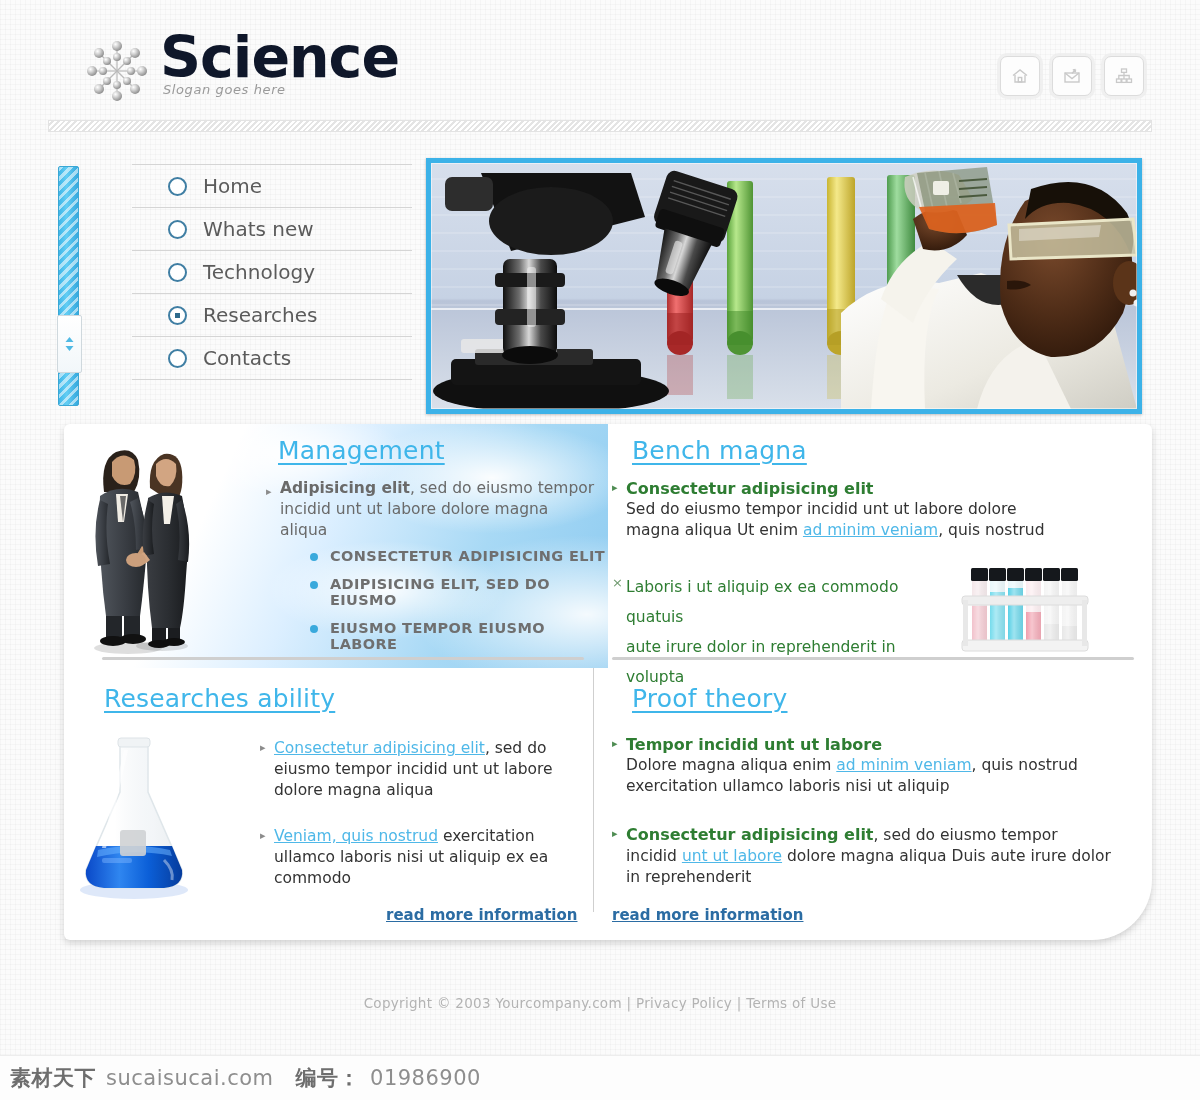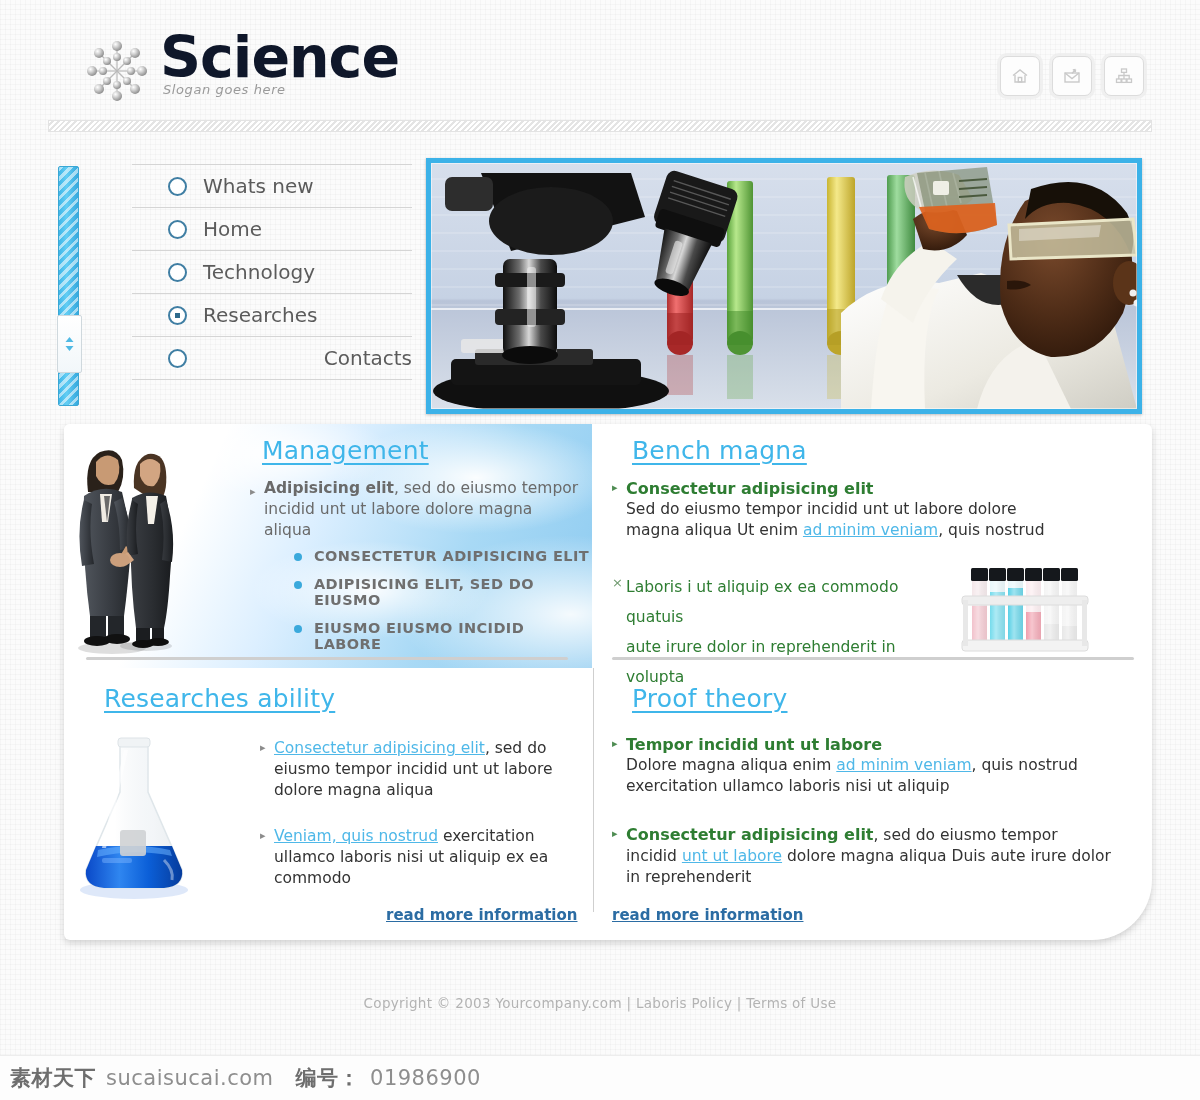--- a/index.html
+++ b/index.html
@@ -62,21 +62,21 @@
     display:flex;align-items:center;justify-content:center;
   }
 
   .nav{position:absolute;left:84px;top:16px;width:280px;}
   .nav-item{
     display:flex;align-items:center;height:42px;
     border-top:1px solid #d5d5d5;
     padding-left:36px;
     cursor:pointer;
   }
-  .nav-item:last-child{border-bottom:1px solid #d5d5d5;justify-content:space-between;}
+  .nav-item:last-child{border-bottom:1px solid #d5d5d5;}
   .radio{
     width:19px;height:19px;border-radius:50%;
     border:2px solid #3f7ea3;box-sizing:border-box;flex:none;
     display:flex;align-items:center;justify-content:center;
     background:#fff;
   }
   .radio.on::after{content:"";width:5px;height:5px;background:#2e6a8c;display:block;}
   .nav-label{margin-left:16px;font-size:20px;color:#5b5b5b;}
 
   .hero{
@@ -93,21 +93,21 @@
     border-radius:6px 6px 60px 6px;
     box-shadow:0 3px 7px rgba(0,0,0,0.17);
     overflow:hidden;
   }
   .panel-grid{position:relative;width:100%;height:100%;}
   .col-divider{
     position:absolute;left:529px;top:244px;width:1px;height:244px;background:#cfcfcf;
   }
 
   .cell{position:absolute;box-sizing:border-box;}
-  .cell-tl{left:0;top:0;width:528px;height:244px;}
+  .cell-tl{left:16px;top:0;width:528px;height:244px;}
   .cell-tr{left:530px;top:0;width:558px;height:244px;}
   .cell-bl{left:0;top:244px;width:528px;height:272px;}
   .cell-br{left:530px;top:244px;width:558px;height:272px;}
 
   
   .sky{
     position:absolute;inset:0;
     background:
       radial-gradient(ellipse 200px 80px at 78% 22%, rgba(255,255,255,0.95), rgba(255,255,255,0) 70%),
       radial-gradient(ellipse 170px 70px at 58% 68%, rgba(255,255,255,0.92), rgba(255,255,255,0) 70%),
@@ -256,25 +256,25 @@
         <svg width="11" height="16" viewBox="0 0 11 16">
           <polygon points="5.5,1 9.5,6 1.5,6" fill="#4fb9e4"></polygon>
           <polygon points="5.5,15 9.5,10 1.5,10" fill="#4fb9e4"></polygon>
         </svg>
       </div>
     </div>
 
     <nav class="nav">
       <div class="nav-item">
         <span class="radio"></span>
-        <span class="nav-label">Whats new</span>
+        <span class="nav-label">Home</span>
       </div>
       <div class="nav-item">
         <span class="radio"></span>
-        <span class="nav-label">Home</span>
+        <span class="nav-label">Whats new</span>
       </div>
       <div class="nav-item">
         <span class="radio"></span>
         <span class="nav-label">Technology</span>
       </div>
       <div class="nav-item">
         <span class="radio on"></span>
         <span class="nav-label">Researches</span>
       </div>
       <div class="nav-item">
@@ -501,21 +501,21 @@
             <li>
                 <span class="dot"></span>
                 <span>CONSECTETUR ADIPISICING ELIT</span>
               </li>
             <li>
                 <span class="dot"></span>
                 <span>ADIPISICING ELIT, SED DO EIUSMO</span>
               </li>
             <li>
                 <span class="dot"></span>
-                <span>EIUSMO EIUSMO INCIDID LABORE</span>
+                <span>EIUSMO TEMPOR EIUSMO LABORE</span>
               </li>
           </ul>
 
           <div class="hr-thick" style="left:22px;bottom:8px;width:482px;"></div>
         </div>
       </div>
 
       <div class="cell cell-tr">
         <div class="cell-inner">
           <h2 class="sec" style="position:absolute;left:38px;top:12px;">Bench magna</h2>
@@ -651,21 +651,21 @@
 
           <div class="readmore" style="position:absolute;left:18px;top:238px;">read more information</div>
         </div>
       </div>
     </div>
   </div>
 
   <div class="footer">
     <span>Copyright © 2003 Yourcompany.com</span>
     <span>|</span>
-    <a>Laboris Policy</a>
+    <a>Privacy Policy</a>
     <span>|</span>
     <a>Terms of Use</a>
   </div>
 
   <div class="watermark">
     <span>素材天下</span>
     <span class="wm-dim">sucaisucai.com</span>
     <span style="margin-left:12px;">编号：</span>
     <span class="wm-dim">01986900</span>
   </div>

